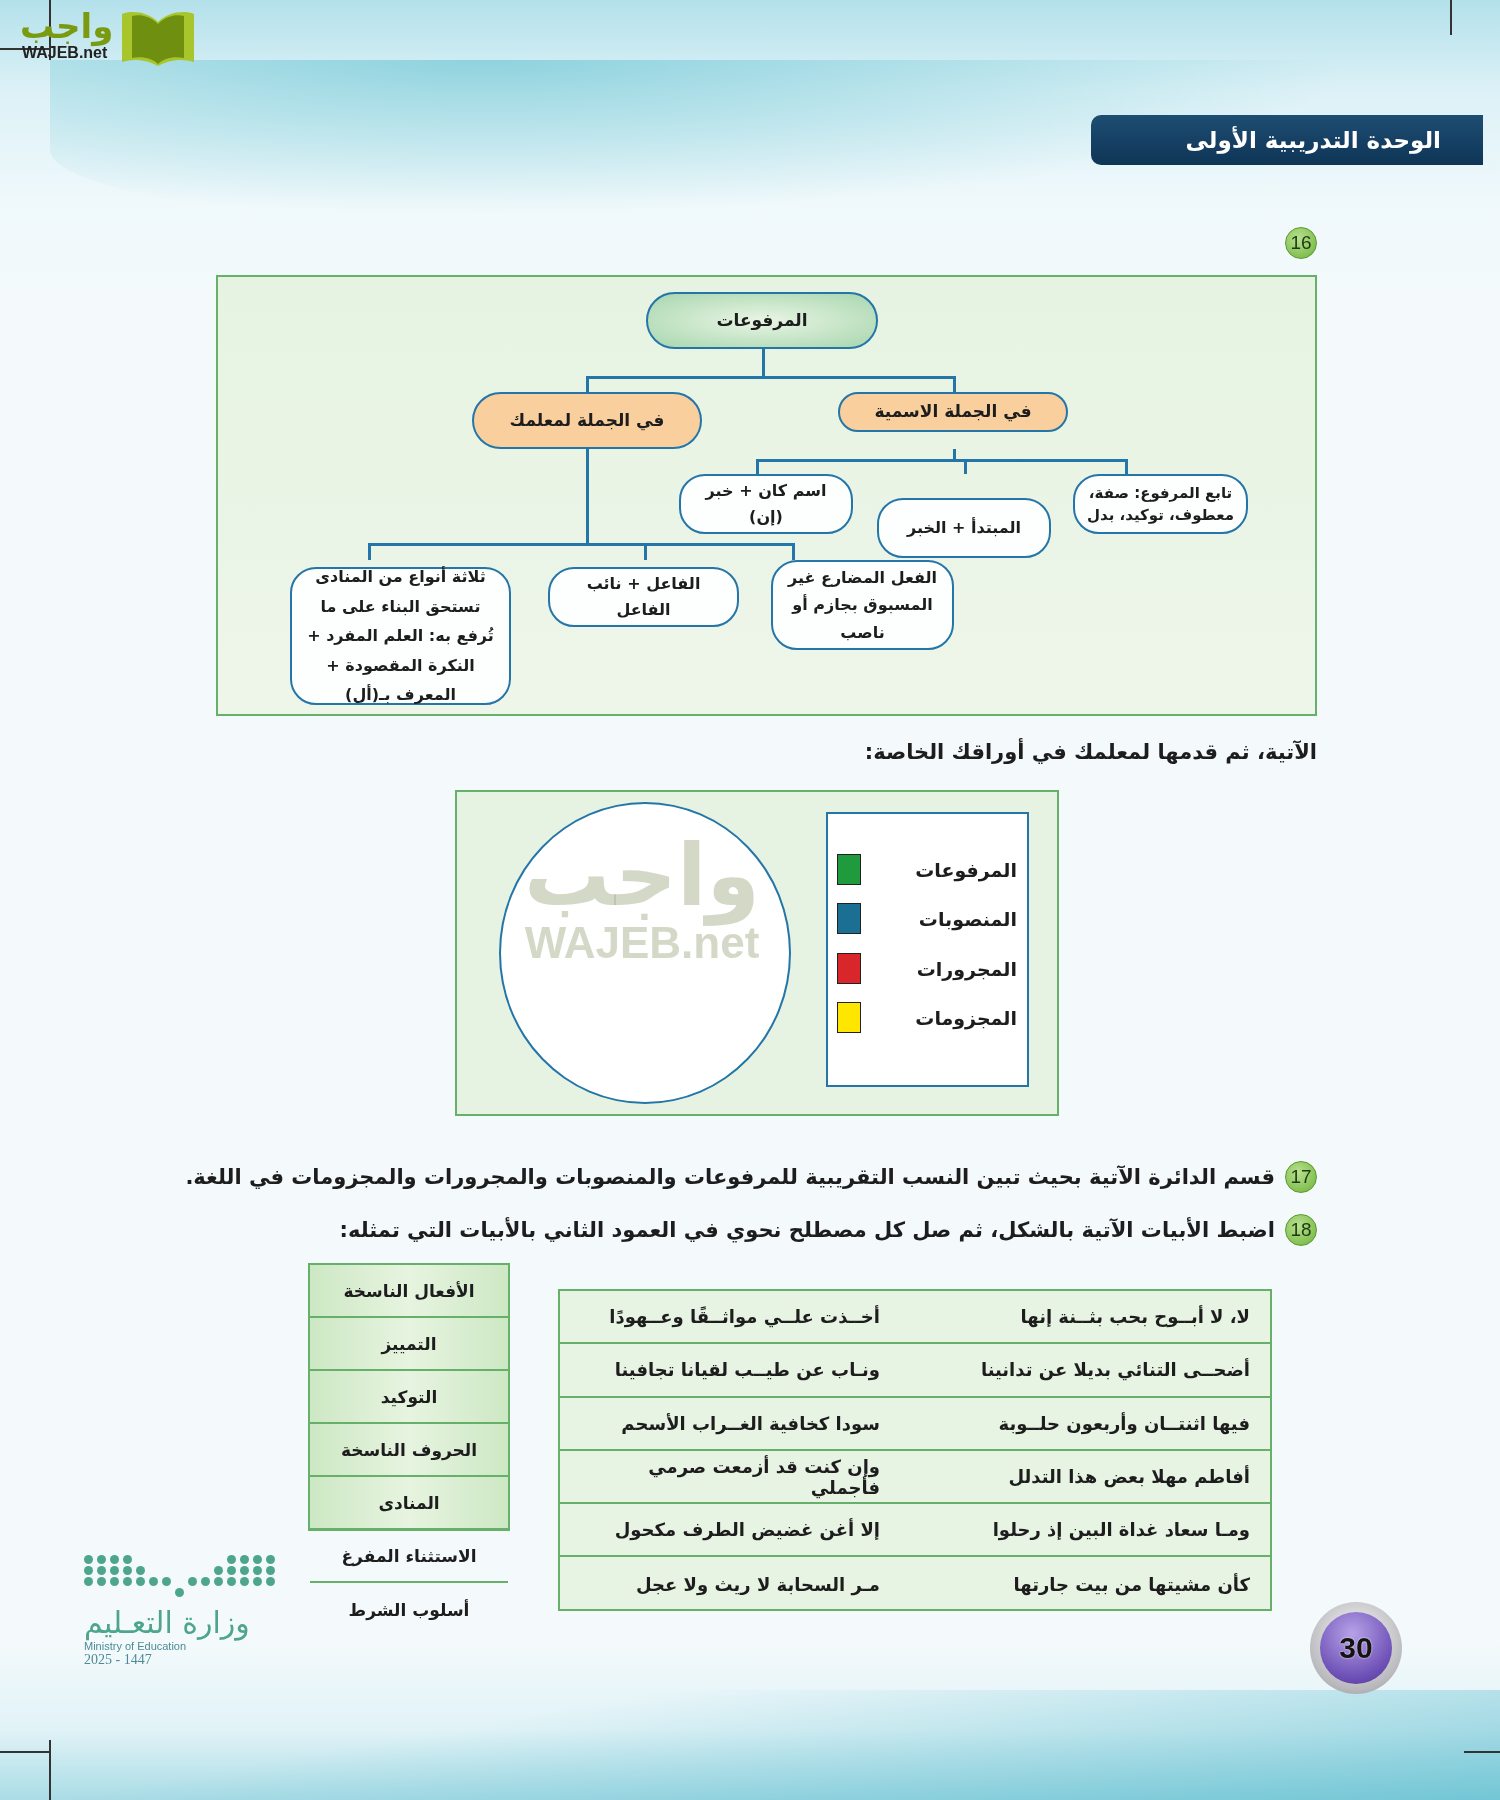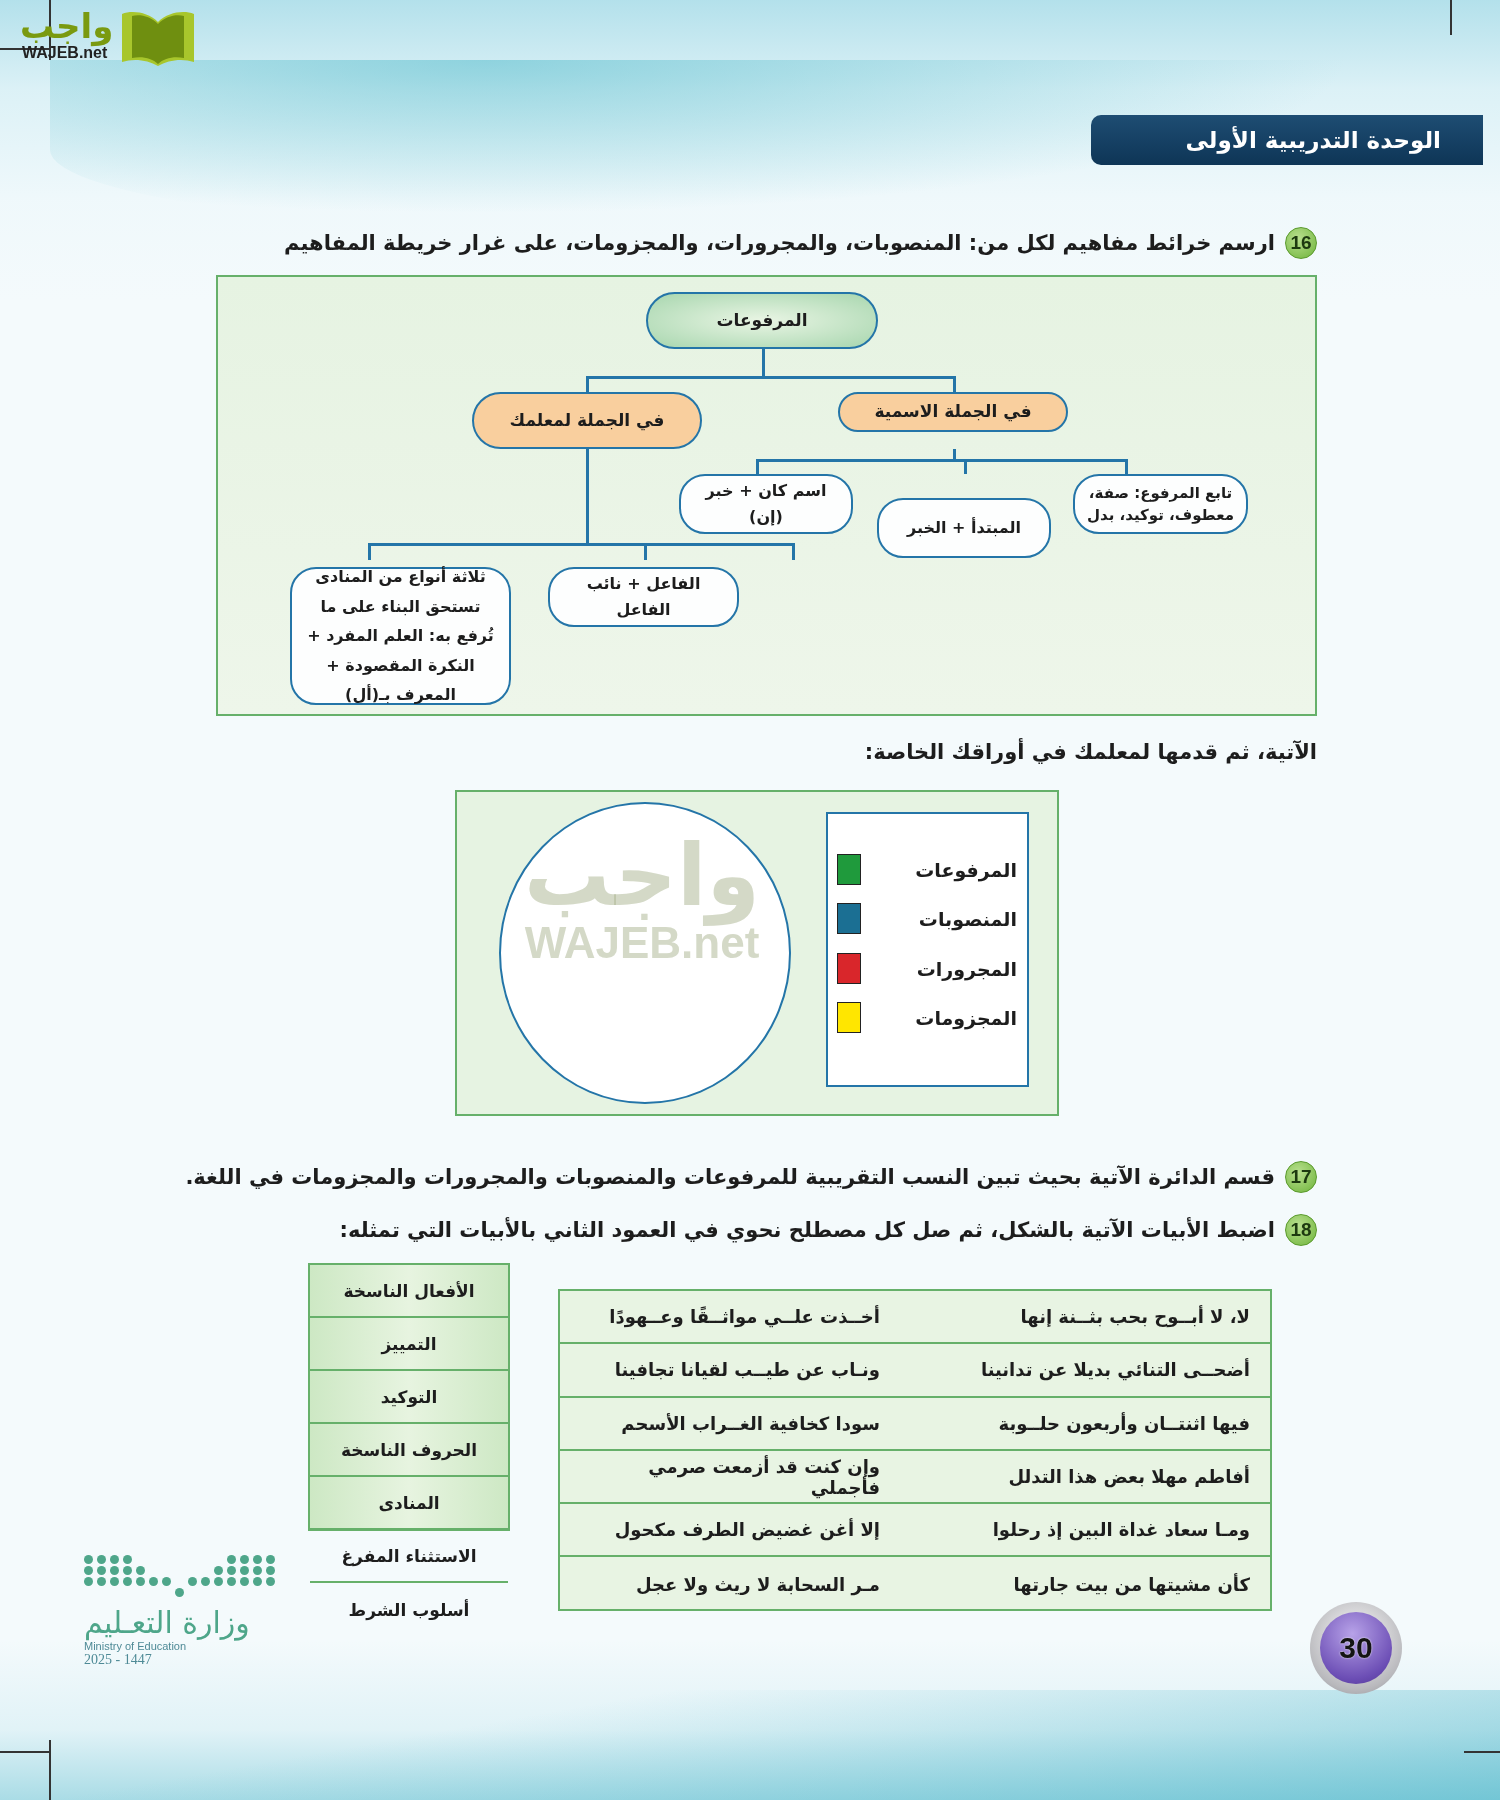--- a/index.html
+++ b/index.html
@@ -43,21 +43,21 @@
     display: flex; align-items: center; justify-content: flex-start; padding-right: 42px;
   }
 
   .q-line {
     position: absolute; right: 183px; font-weight: bold; font-size: 21px;
     display: flex; align-items: center; gap: 10px; white-space: nowrap;
   }
   .q-num {
     width: 32px; height: 32px; border-radius: 50%;
     background: radial-gradient(circle at 40% 35%, #b9e08f, #6eb33a);
-    color: #1d3a10; font-size: 19px; font-weight: bold;
+    color: #1d3a10; font-size: 19px; font-weight: normal;
     display: flex; align-items: center; justify-content: center;
     font-family: "Liberation Sans", sans-serif;
     border: 1px solid #5a9a2c;
     text-align: right;
   }
 
   
   .concept-map {
     position: absolute; left: 216px; top: 275px; width: 1101px; height: 441px;
     border: 2px solid #66b06a;
@@ -171,21 +171,20 @@
     <path d="M40 16 C48 8 58 6 66 8 L66 50 C56 48 46 50 40 56 Z" fill="#6f8f10"></path>
   </svg>
 </div>
 
 <div class="unit-banner">
   <span>الوحدة التدريبية الأولى</span>
 </div>
 
 <div class="q-line" style="top:227px;">
   <span class="q-num">16</span>
-  <span>ارسم خرائط مفاهيم لكل من: المنصوبات، والمجرورات، والمجزومات، على غرار خريطة المفاهيم</span>
 </div>
 
 <div class="concept-map">
 
   <div class="node root" style="left:428px;top:15px;width:232px;height:57px;">
     <span>المرفوعات</span>
   </div>
   <div class="vline" style="left:544px;top:72px;height:27px;"></div>
   <div class="hline" style="left:368px;top:99px;width:191px;"></div>
   <div class="vline" style="left:368px;top:99px;height:16px;"></div>
@@ -215,20 +214,23 @@
   <div class="node" style="left:461px;top:197px;width:174px;height:60px;">
     <span>اسم كان + خبر (إن)</span>
   </div>
 
   <div class="vline" style="left:368px;top:172px;height:95px;"></div>
   <div class="hline" style="left:150px;top:266px;width:426px;"></div>
   <div class="vline" style="left:150px;top:266px;height:17px;"></div>
   <div class="vline" style="left:426px;top:266px;height:17px;"></div>
   <div class="vline" style="left:574px;top:266px;height:17px;"></div>
 
+  <div class="node" style="left:553px;top:283px;width:183px;height:90px;line-height:1.7;">
+    <span>الفعل المضارع غير المسبوق بجازم أو ناصب</span>
+  </div>
   <div class="node" style="left:330px;top:290px;width:191px;height:60px;">
     <span>الفاعل + نائب الفاعل</span>
   </div>
   <div class="node" style="left:72px;top:290px;width:221px;height:138px;line-height:1.85;font-size:16px;">
     <span>ثلاثة أنواع من المنادى تستحق البناء على ما تُرفع به: العلم المفرد + النكرة المقصودة + المعرف بـ(أل)</span>
   </div>
 </div>
 
 <div class="instr2">الآتية، ثم قدمها لمعلمك في أوراقك الخاصة:</div>
 

